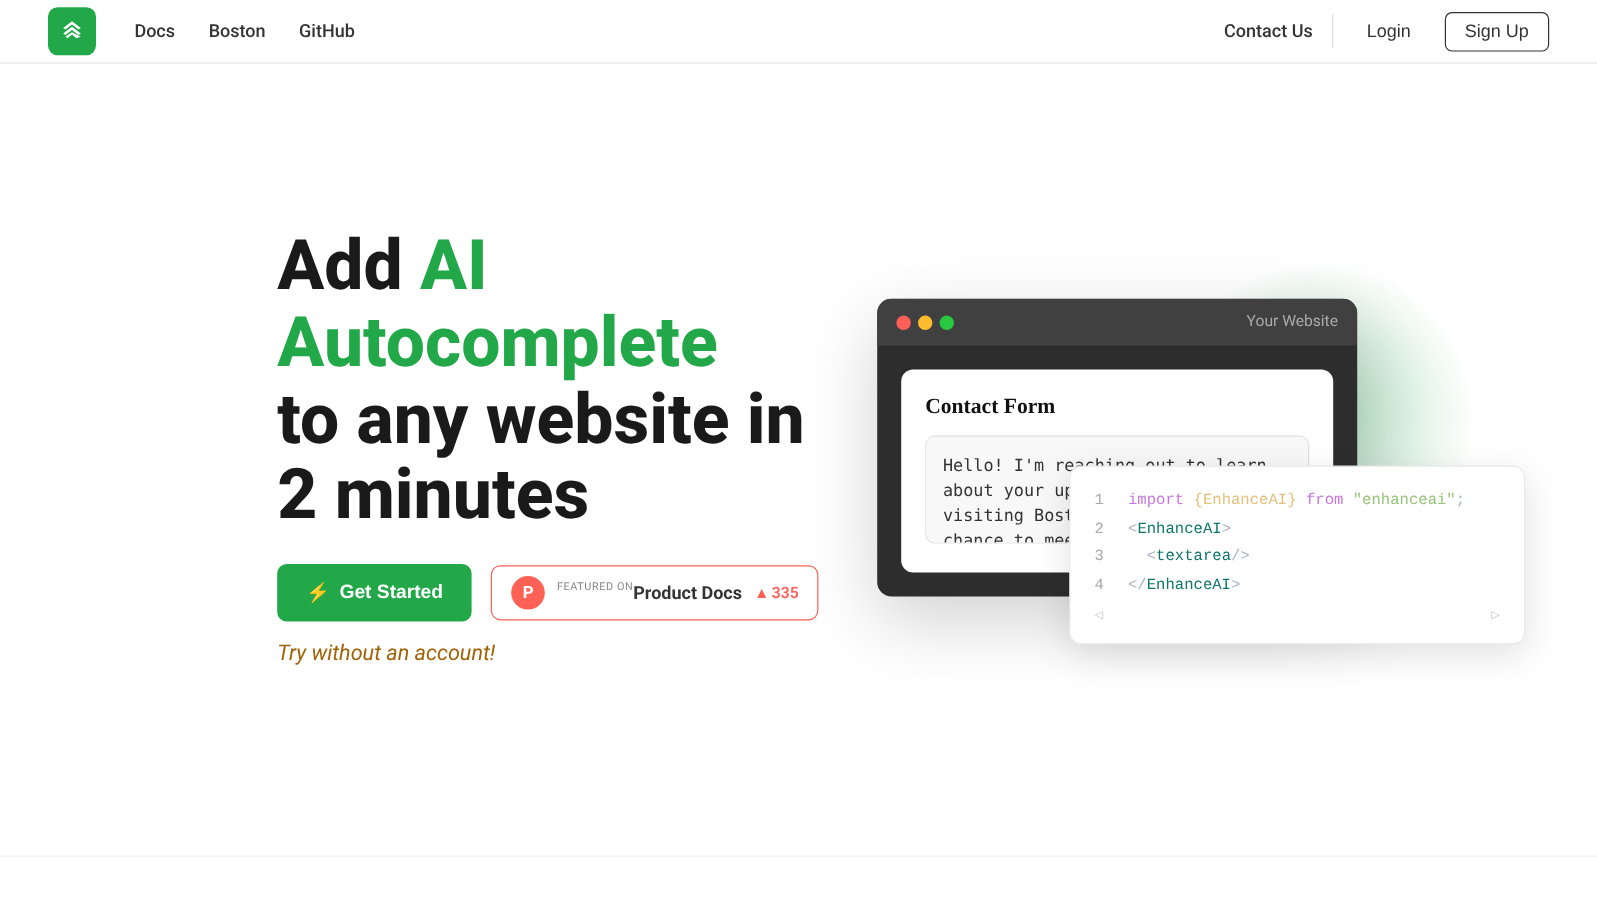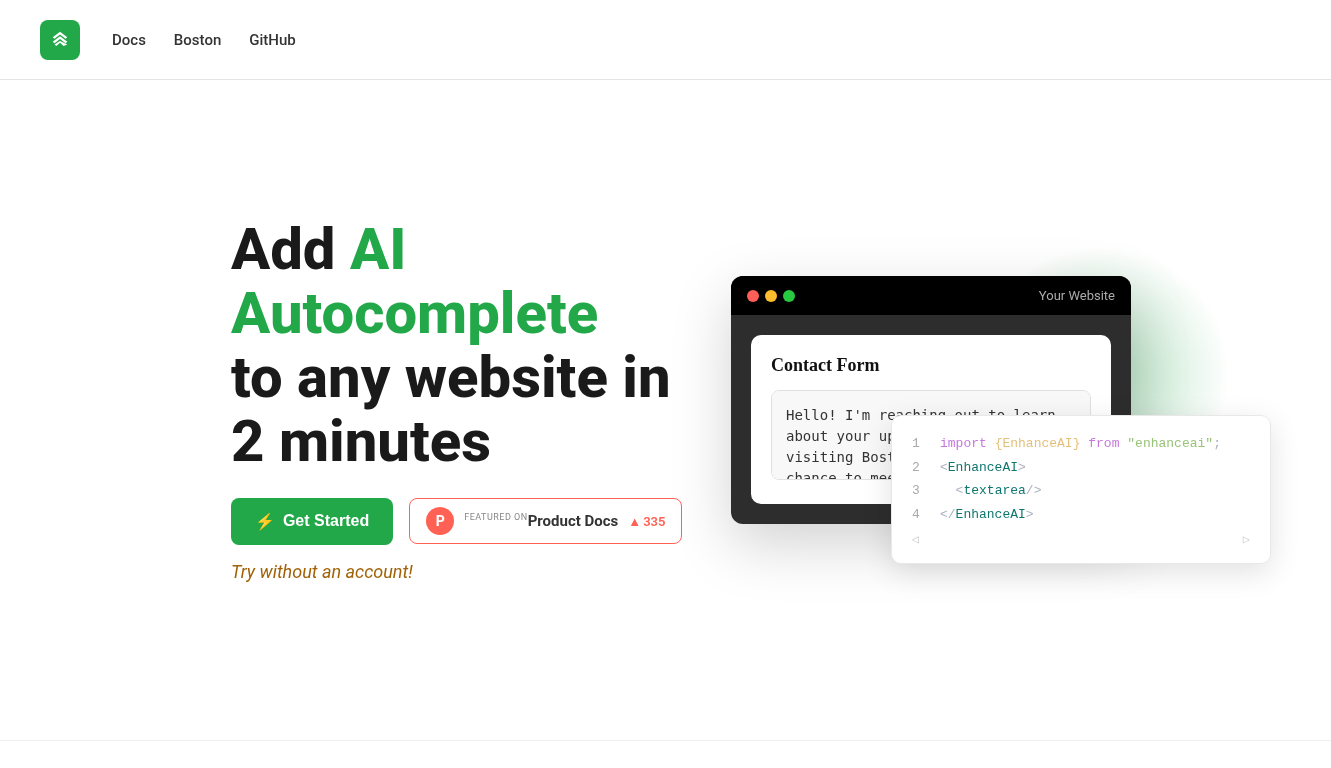--- a/index.html
+++ b/index.html
@@ -1,21 +1,21 @@
 <!DOCTYPE html>
 <html><head>
   <meta charset="utf-8">
   <style>
     * { margin: 0; padding: 0; box-sizing: border-box; }
     body { font-family: -apple-system, BlinkMacSystemFont, 'Segoe UI', Roboto, sans-serif; background: #fff; color: #1a1a1a; overflow-x: hidden; }
 
     
     nav {
       display: flex; align-items: center; justify-content: space-between;
-      padding: 0 40px; height: 80px; border-bottom: 1px solid #e5e5e5;
+      padding: 0 40px; height: 53px; border-bottom: 1px solid #e5e5e5;
       position: sticky; top: 0; background: #fff; z-index: 100;
     }
     .nav-left { display: flex; align-items: center; gap: 32px; }
     .logo {
       width: 40px; height: 40px; background: #22a849; border-radius: 8px;
       display: flex; align-items: center; justify-content: center;
     }
     .logo svg { width: 22px; height: 22px; fill: #fff; }
     .nav-links { display: flex; gap: 28px; }
     .nav-links a {
@@ -77,21 +77,21 @@
 
     
     .browser-window {
       background: #2d2d2d; border-radius: 12px; padding: 0;
       box-shadow: 0 20px 60px rgba(0,0,0,0.18);
       overflow: hidden; width: 400px;
       position: relative; z-index: 2;
     }
     .browser-bar {
       display: flex; align-items: center; justify-content: space-between;
-      padding: 12px 16px; background: #000000;
+      padding: 12px 16px; background: #404040;
     }
     .browser-dots { display: flex; gap: 6px; }
     .dot { width: 12px; height: 12px; border-radius: 50%; }
     .dot-red { background: #ff5f57; }
     .dot-yellow { background: #febc2e; }
     .dot-green { background: #28c840; }
     .browser-title { color: #aaa; font-size: 13px; }
     .browser-content { padding: 20px; }
     .contact-form-card {
       background: #fff; border-radius: 10px; padding: 20px;
@@ -145,20 +145,26 @@
     <div class="logo">
       <svg viewBox="0 0 24 24">
         <path d="M12 3L4 9l2 1.5L12 6l6 4.5L20 9L12 3zm0 5L4 14l2 1.5L12 11l6 4.5L20 14L12 8zm0 5l-6 4 2 1.5L12 15l4 3.5L20 17l-8-4z"></path>
       </svg>
     </div>
     <div class="nav-links">
       <a>Docs</a>
       <a>Boston</a>
       <a>GitHub</a>
     </div>
+  </div>
+  <div class="nav-right">
+    <span class="nav-contact">Contact Us</span>
+    <div class="nav-divider"></div>
+    <button class="btn-login">Login</button>
+    <button class="btn-signup">Sign Up</button>
   </div>
 </nav>
 
 <section class="hero">
   <div class="hero-left">
     <h1 class="hero-heading">
       <span>Add </span><span class="green">AI Autocomplete</span>
       <br>
       <span>to any website in<br>2 minutes</span>
     </h1>

